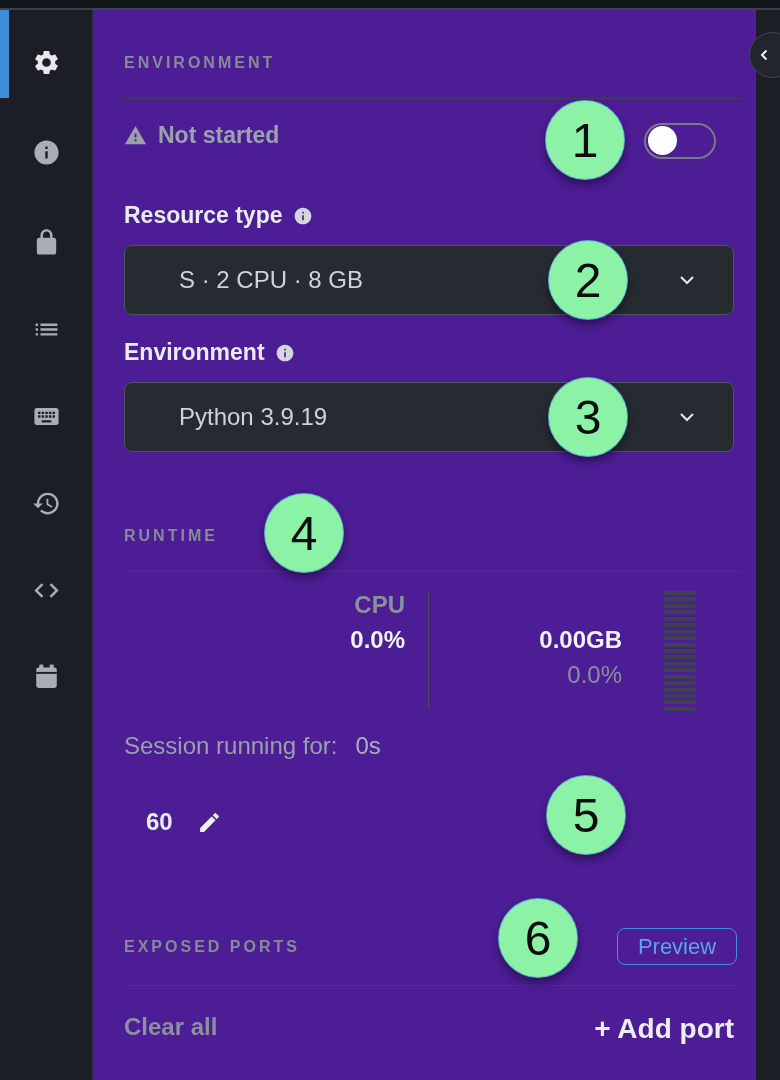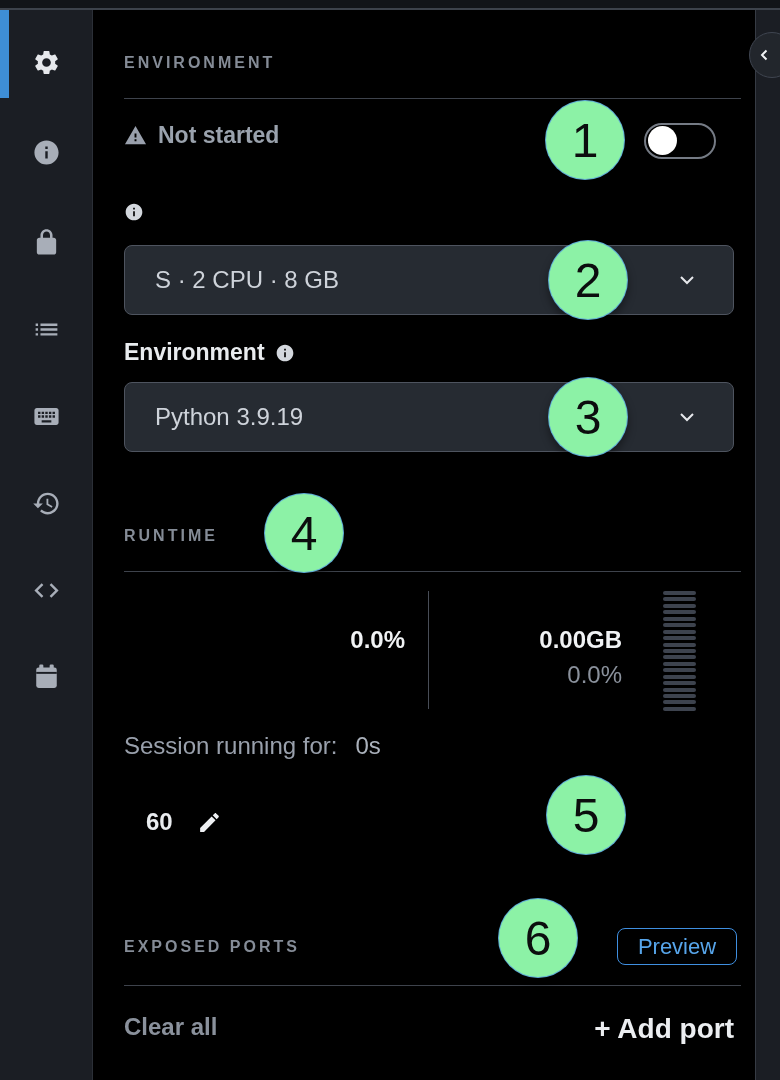--- a/index.html
+++ b/index.html
@@ -11,32 +11,32 @@
   
   .topbar{position:absolute;left:0;top:0;width:780px;height:8px;background:#121519;border-bottom:2px solid #3d434c;}
   
   .sidebar{position:absolute;left:0;top:10px;width:92px;height:1070px;background:#1b1e24;border-right:1px solid #2b2f37;}
   .active-indicator{position:absolute;left:0;top:0;width:9px;height:88px;background:#3e8ed6;}
   .side-item{position:absolute;left:0;width:92px;height:60px;display:flex;align-items:center;justify-content:center;cursor:pointer;}
   .side-item svg{width:29px;height:29px;}
   .icn{fill:#a8aeb8;}
   .icn-active{fill:#e6e8ec;}
   
-  .panel{position:absolute;left:93px;top:10px;width:662px;height:1070px;background:#000000;border-right:1px solid #363b44;}
+  .panel{position:absolute;left:93px;top:10px;width:662px;height:1070px;background:#4c1d95;border-right:1px solid #363b44;}
   .right-strip{position:absolute;left:756px;top:10px;width:24px;height:1070px;background:#1b1e24;}
   .section-header{position:absolute;left:31px;font-size:16px;font-weight:bold;letter-spacing:3px;color:#858c97;}
   .divider{position:absolute;left:31px;width:617px;height:0;border-top:1px solid #3e434c;}
   .status-row{position:absolute;left:31px;top:112px;display:flex;align-items:center;gap:11px;}
   .status-row svg{width:23px;height:23px;fill:#99a0ac;}
   .status-label{font-size:23px;font-weight:bold;color:#9aa2ad;}
   .toggle{position:absolute;left:551px;top:113px;width:72px;height:36px;border:2px solid #757b85;border-radius:18px;box-sizing:border-box;cursor:pointer;background:transparent;}
   .toggle-knob{position:absolute;left:2px;top:1px;width:29px;height:29px;border-radius:50%;background:#ffffff;}
   .field-label{position:absolute;left:31px;display:flex;align-items:center;gap:10px;font-size:23px;font-weight:bold;color:#e9ecef;}
   .field-label svg{width:20px;height:20px;fill:#d3d7dd;}
-  .dropdown{position:absolute;left:31px;width:610px;height:70px;background:#262b32;border:1px solid #4e545f;border-radius:8px;box-sizing:border-box;display:flex;align-items:center;cursor:pointer;}
+  .dropdown{position:absolute;left:31px;width:610px;height:70px;background:#262b32;border:1px solid #4e545f;border-radius:8px;box-sizing:border-box;display:flex;align-items:center;cursor:pointer;padding-left:24px;}
   .dropdown-value{margin-left:30px;font-size:24px;color:#ced3da;}
   .dropdown-chevron{position:absolute;right:34px;top:50%;transform:translateY(-50%);}
   .dropdown-chevron svg{width:24px;height:24px;stroke:#e6e8ec;stroke-width:2;fill:none;display:block;}
   
   .stat-label{position:absolute;font-size:24px;font-weight:bold;color:#8a919c;text-align:right;}
   .stat-value{position:absolute;font-size:24px;font-weight:bold;color:#f0f2f4;text-align:right;}
   .stat-sub{position:absolute;font-size:24px;color:#8a919c;text-align:right;}
   .stat-vline{position:absolute;left:335px;top:581px;width:0;height:118px;border-left:1px solid #484d57;}
   .ram-meter{position:absolute;left:570px;top:581px;width:33px;height:120px;display:flex;flex-direction:column;justify-content:space-between;}
   .meter-bar{width:33px;height:4px;border-radius:2px;background:#3d434e;}
@@ -117,20 +117,21 @@
       <svg viewBox="0 0 24 24">
           <path d="M1 21h22L12 2 1 21zm12-3h-2v-2h2v2zm0-4h-2v-4h2v4z"></path>
         </svg>
       <span class="status-label">Not started</span>
     </div>
     <div class="toggle">
       <div class="toggle-knob"></div>
     </div>
 
     <div class="field-label" style="top:192px">
+      <span>Resource type</span>
       <svg viewBox="0 0 24 24">
           <path fill-rule="evenodd" d="M12 2C6.48 2 2 6.48 2 12s4.48 10 10 10 10-4.48 10-10S17.52 2 12 2zm1 15h-2v-6h2v6zm0-8h-2V7h2v2z"></path>
         </svg>
     </div>
     <div class="dropdown" style="top:235px">
       <span class="dropdown-value">S · 2 CPU · 8 GB</span>
       <span class="dropdown-chevron">
         <svg viewBox="0 0 24 24">
             <polyline points="6,9 12,15 18,9"></polyline>
           </svg>
@@ -148,20 +149,21 @@
       <span class="dropdown-chevron">
         <svg viewBox="0 0 24 24">
             <polyline points="6,9 12,15 18,9"></polyline>
           </svg>
       </span>
     </div>
 
     <div class="section-header" style="top:517px">RUNTIME</div>
     <div class="divider" style="top:561px"></div>
 
+    <div class="stat-label" style="top:581px;left:162px;width:150px">CPU</div>
     <div class="stat-value" style="top:616px;left:162px;width:150px">0.0%</div>
     <div class="stat-vline"></div>
     <div class="stat-value" style="top:616px;left:379px;width:150px">0.00GB</div>
     <div class="stat-sub" style="top:651px;left:379px;width:150px">0.0%</div>
     <div class="ram-meter">
         <div class="meter-bar"></div>
         <div class="meter-bar"></div>
         <div class="meter-bar"></div>
         <div class="meter-bar"></div>
         <div class="meter-bar"></div>

